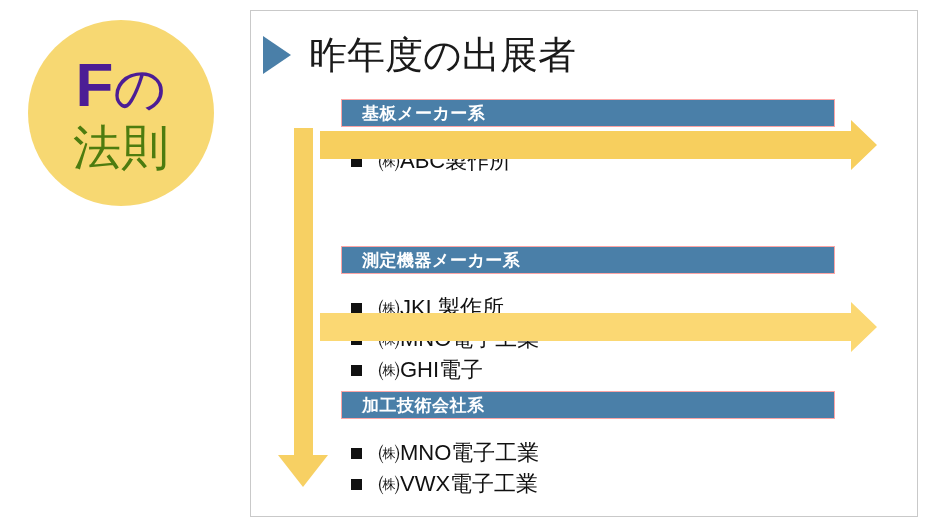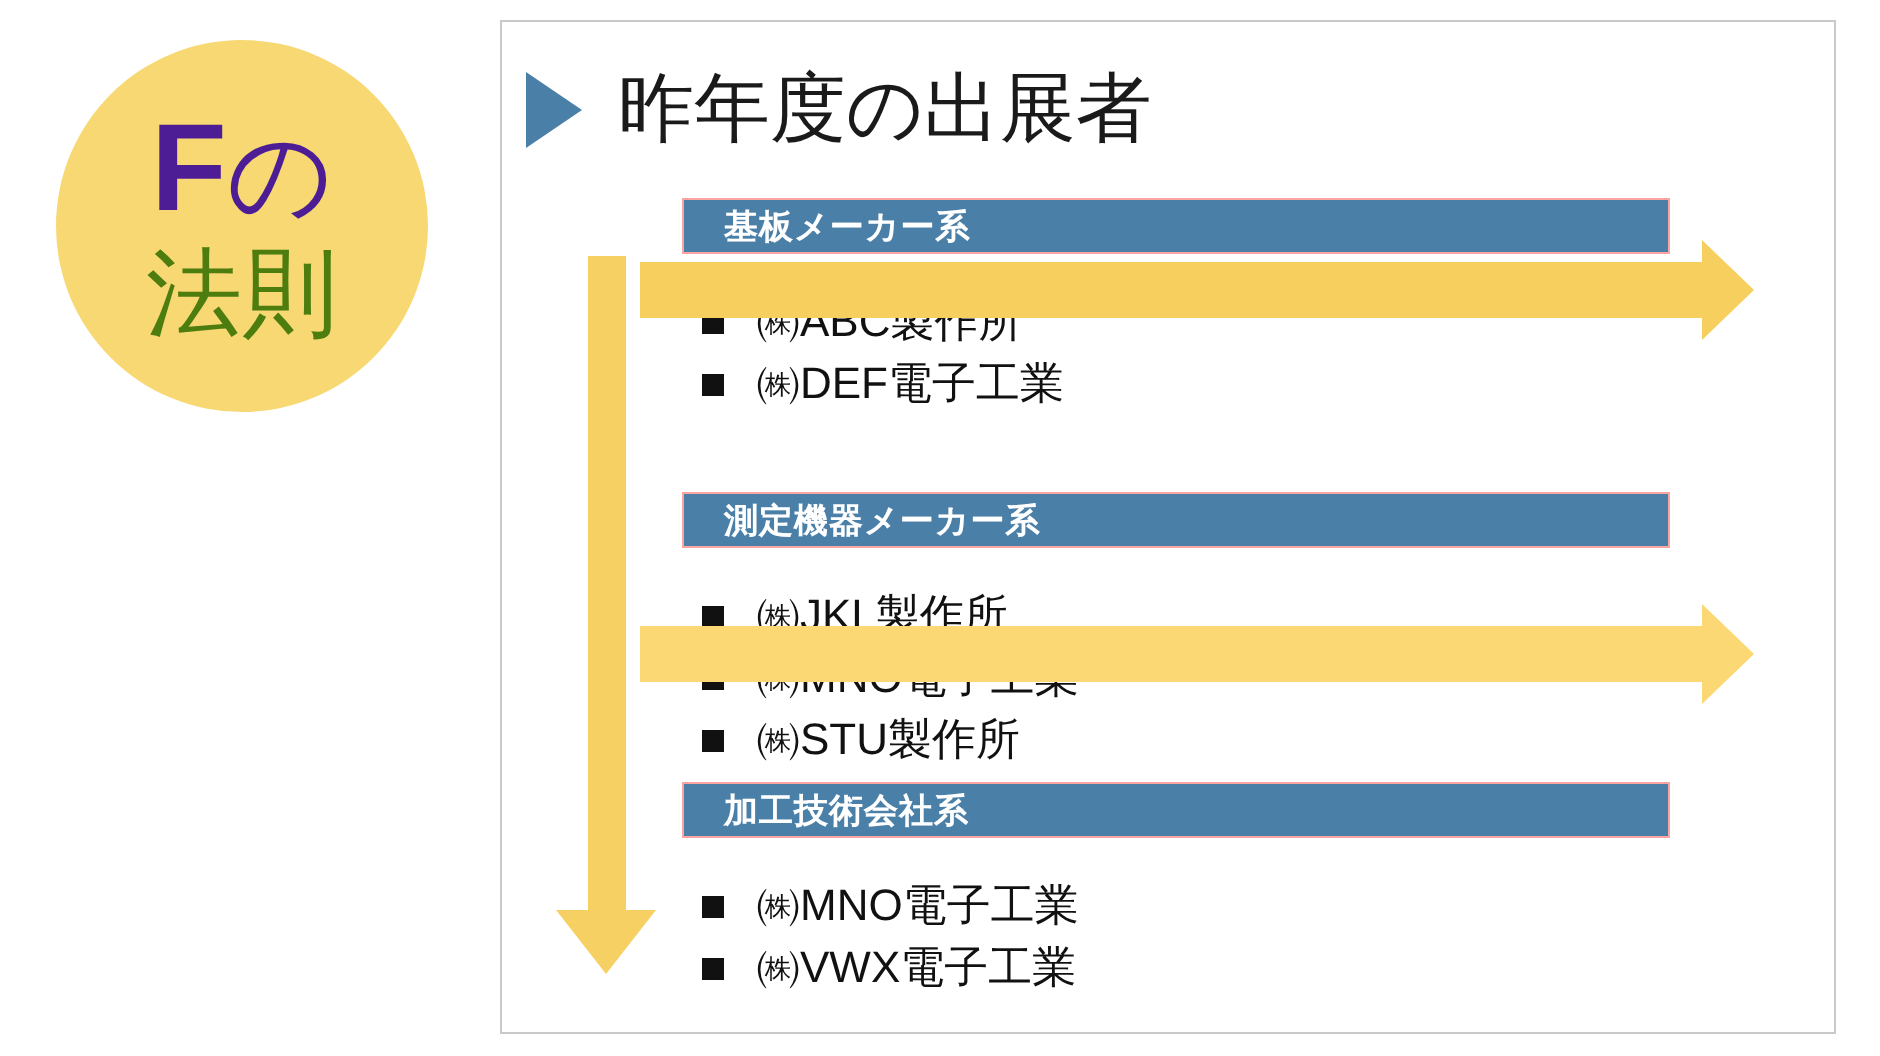--- a/index.html
+++ b/index.html
@@ -152,39 +152,35 @@
     <span id="title-text">昨年度の出展者</span>
   </div>
 
   <div class="group-bar" style="top:88px;">
     <span class="group-bar-label">基板メーカー系</span>
   </div>
   <div class="item" style="top:138px;">
     <span class="item-bullet"></span>
     <span class="item-label">㈱ABC製作所</span>
   </div>
-  <div class="item" style="top:169px;">
-    <span class="item-bullet"></span>
-    <span class="item-label">㈱DEF電子工業</span>
-  </div>
 
   <div class="group-bar" style="top:235px;">
     <span class="group-bar-label">測定機器メーカー系</span>
   </div>
   <div class="item" style="top:285px;">
     <span class="item-bullet"></span>
     <span class="item-label">㈱JKL製作所</span>
   </div>
   <div class="item" style="top:316px;">
     <span class="item-bullet"></span>
     <span class="item-label">㈱MNO電子工業</span>
   </div>
   <div class="item" style="top:347px;">
     <span class="item-bullet"></span>
-    <span class="item-label">㈱STU製作所</span>
+    <span class="item-label">㈱GHI電子</span>
   </div>
 
   <div class="group-bar" style="top:380px;">
     <span class="group-bar-label">加工技術会社系</span>
   </div>
   <div class="item" style="top:430px;">
     <span class="item-bullet"></span>
     <span class="item-label">㈱MNO電子工業</span>
   </div>
   <div class="item" style="top:461px;">

